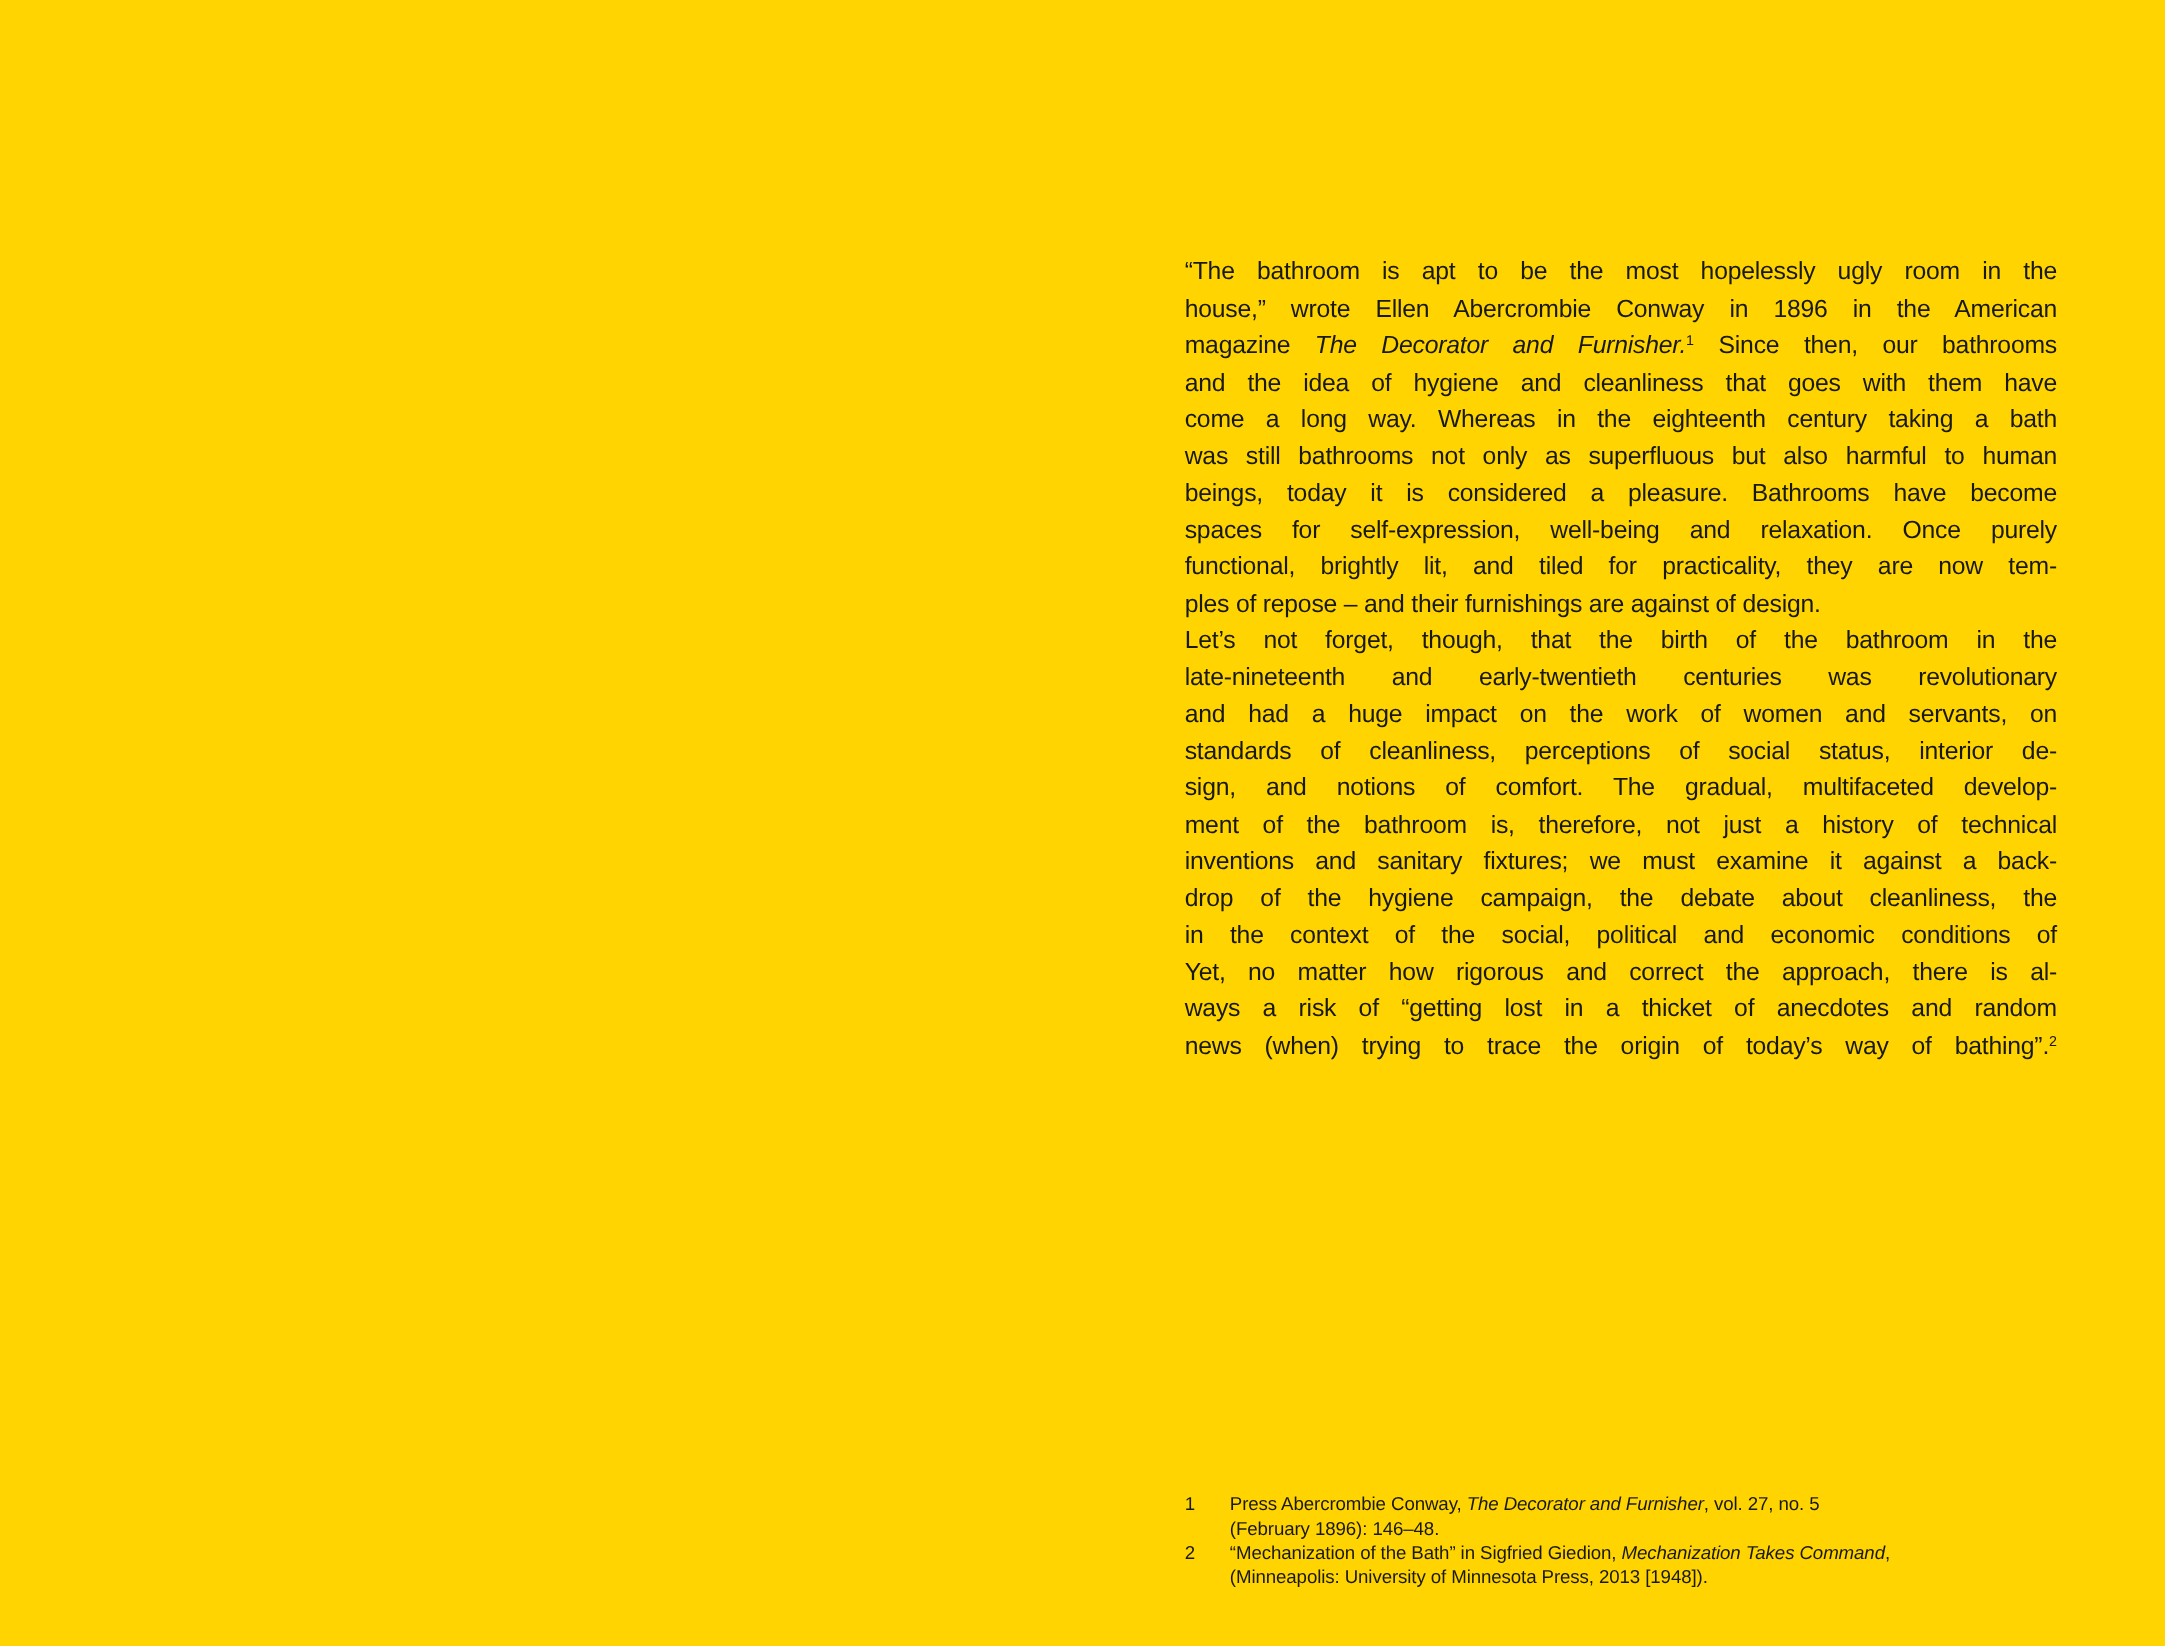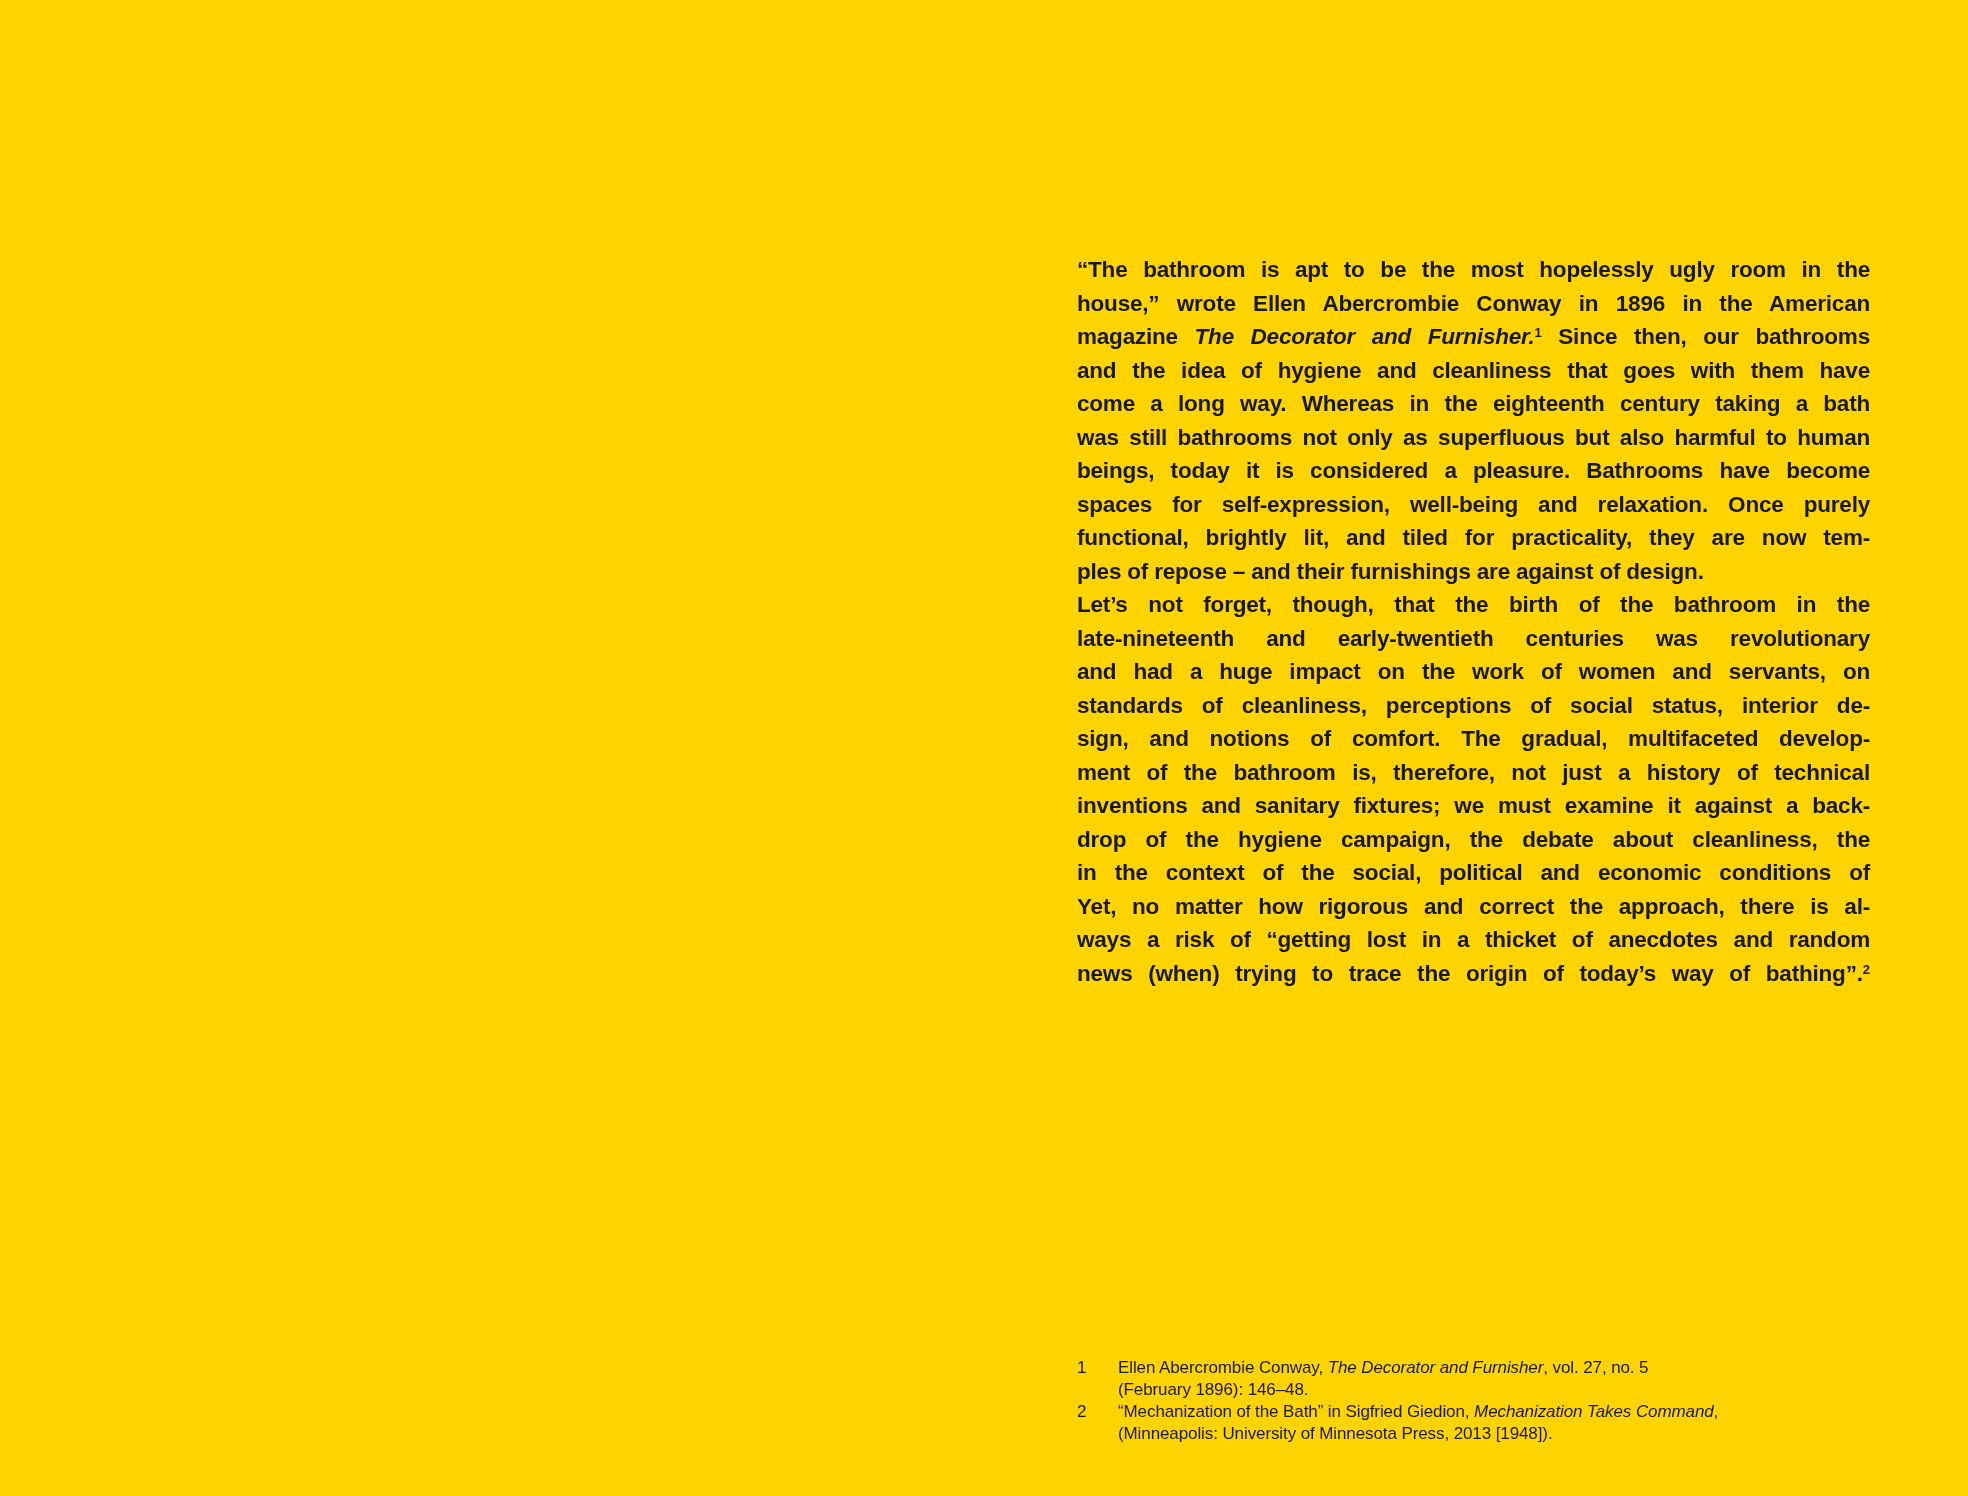--- a/index.html
+++ b/index.html
@@ -16,26 +16,25 @@
     color: #191913;
   }
   .spread {
     position: absolute;
     inset: 0;
   }
   
   .article {
     position: absolute;
     left: 1077px;
-    top: 253px;
+    top: 230px;
     width: 793px;
     font-size: 22.5px;
     line-height: 33.5px;
     letter-spacing: -0.2px;
-    font-weight: bold;
   }
   .para { margin: 0; }
   .line {
     text-align: justify;
     text-align-last: justify;
     white-space: normal;
   }
   .line.last {
     text-align-last: left;
   }
@@ -101,21 +100,21 @@
       <div class="para">
         <div class="line"><span>Yet, no matter how rigorous and correct the approach, there is al-</span></div>
         <div class="line"><span>ways a risk of “getting lost in a thicket of anecdotes and random</span></div>
         <div class="line"><span>news (when) trying to trace the origin of today’s way of bathing”.</span><sup>2</sup></div>
       </div>
     </section>
   <section id="footnotes" class="footnotes">
       <div class="footnote">
         <div class="fn-marker">1</div>
         <div class="fn-body">
-          <div class="fn-line"><span>Ellen Abercrombie Conway, </span><em>The Decorator and Furnisher</em><span>, vol. 27, no. 5</span></div>
+          <div class="fn-line"><span>Press Abercrombie Conway, </span><em>The Decorator and Furnisher</em><span>, vol. 27, no. 5</span></div>
           <div class="fn-line"><span>(February 1896): 146–48.</span></div>
         </div>
       </div>
       <div class="footnote">
         <div class="fn-marker">2</div>
         <div class="fn-body">
           <div class="fn-line"><span>“Mechanization of the Bath” in Sigfried Giedion, </span><em>Mechanization Takes Command</em><span>,</span></div>
           <div class="fn-line"><span>(Minneapolis: University of Minnesota Press, 2013 [1948]).</span></div>
         </div>
       </div>

